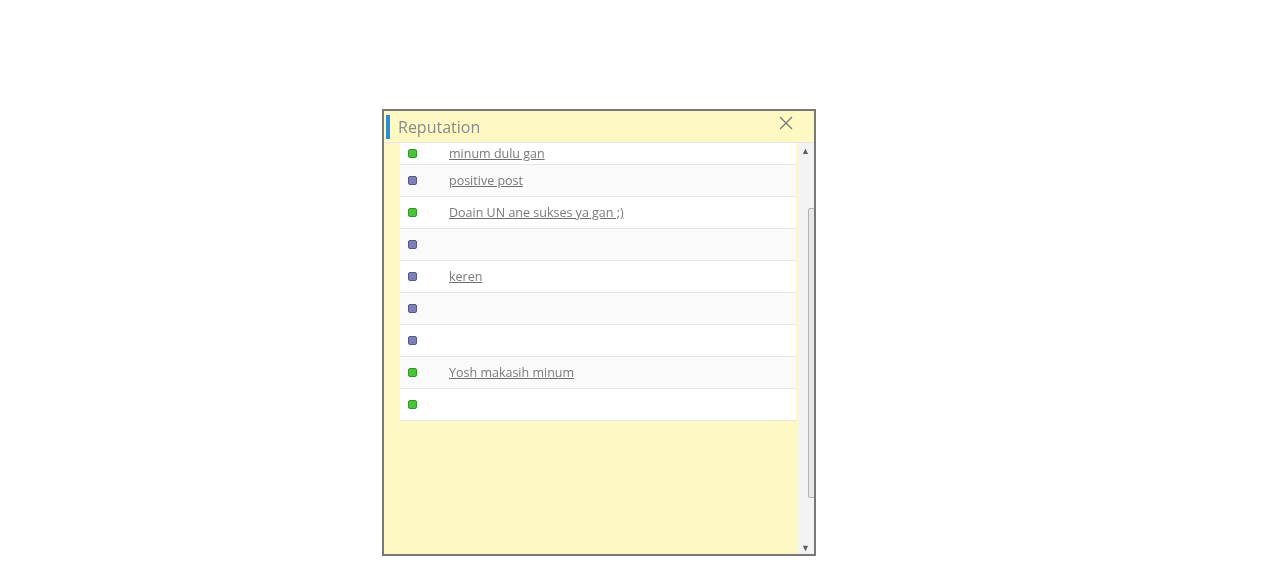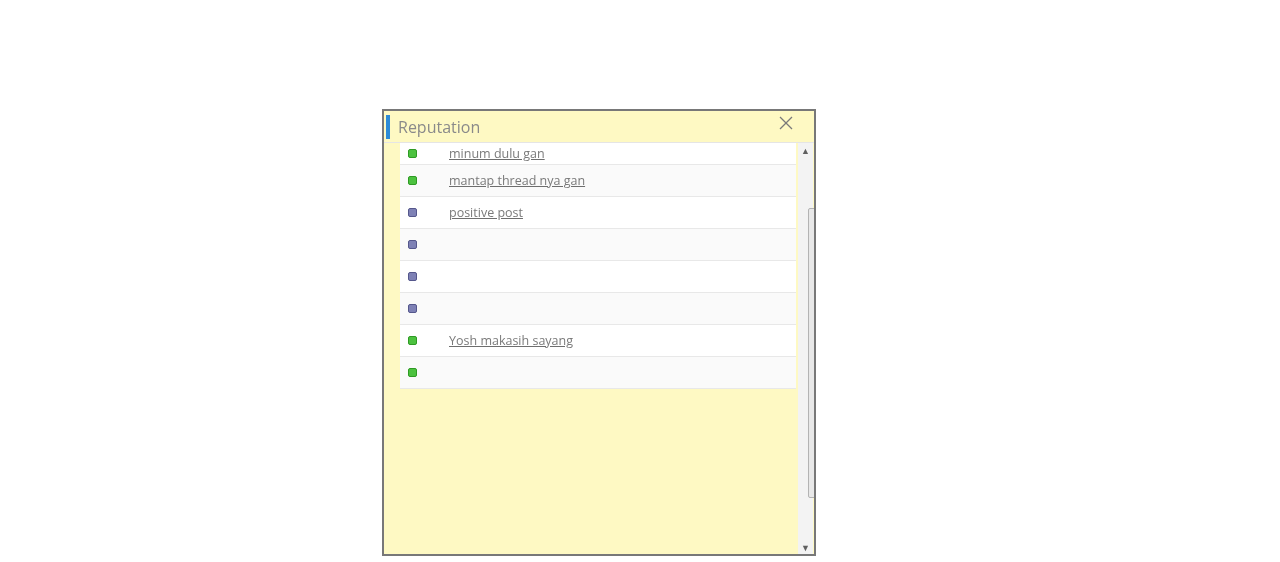--- a/index.html
+++ b/index.html
@@ -216,42 +216,46 @@
     <div class="scroll-arrow bot">▼</div>
     <div class="thumb-outer"></div>
 
     <div class="list">
 
       <div class="row first">
         <div class="badge green"></div>
         <span class="row-text">minum dulu gan</span>
       </div>
       <div class="row">
-        <div class="badge green"></div>
-        <span class="row-text">mantap thread nya gan</span>
-      </div>
-      <div class="row">
         <div class="badge grey"></div>
         <span class="row-text">positive post</span>
       </div>
       <div class="row">
+        <div class="badge green"></div>
+        <span class="row-text">Doain UN ane sukses ya gan ;)</span>
+      </div>
+      <div class="row">
         <div class="badge grey"></div>
         <span class="row-text"></span>
       </div>
       <div class="row">
         <div class="badge grey"></div>
+        <span class="row-text">keren</span>
+      </div>
+      <div class="row">
+        <div class="badge grey"></div>
         <span class="row-text"></span>
       </div>
       <div class="row">
         <div class="badge grey"></div>
         <span class="row-text"></span>
       </div>
       <div class="row">
         <div class="badge green"></div>
-        <span class="row-text">Yosh makasih sayang</span>
+        <span class="row-text">Yosh makasih minum</span>
       </div>
       <div class="row">
         <div class="badge green"></div>
       </div>
 
     </div>
   </div>
 </div>
 
 </body></html>

